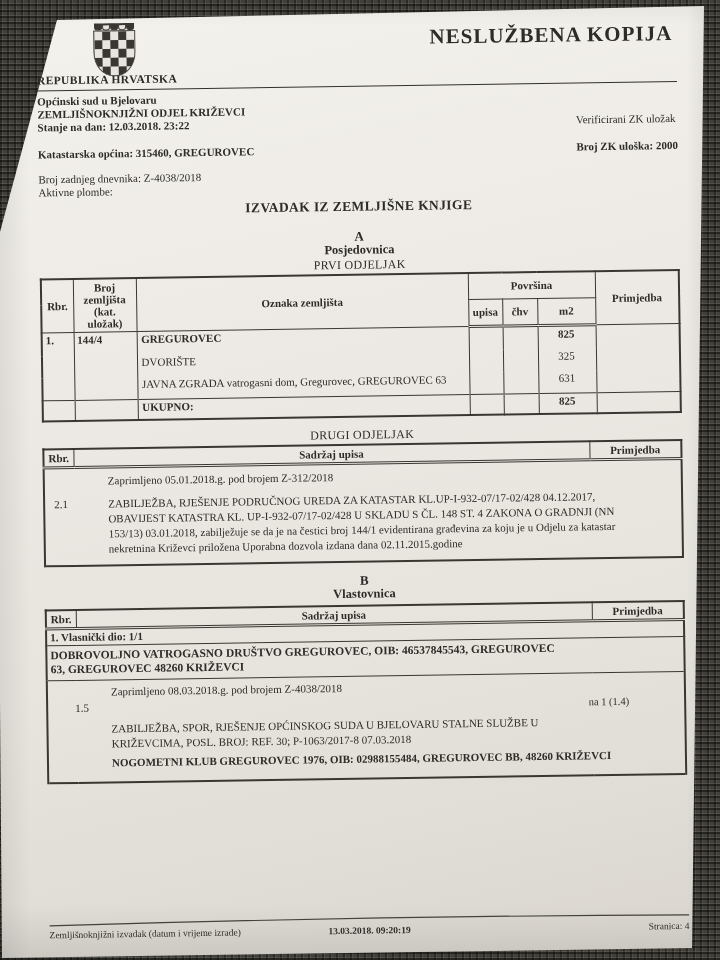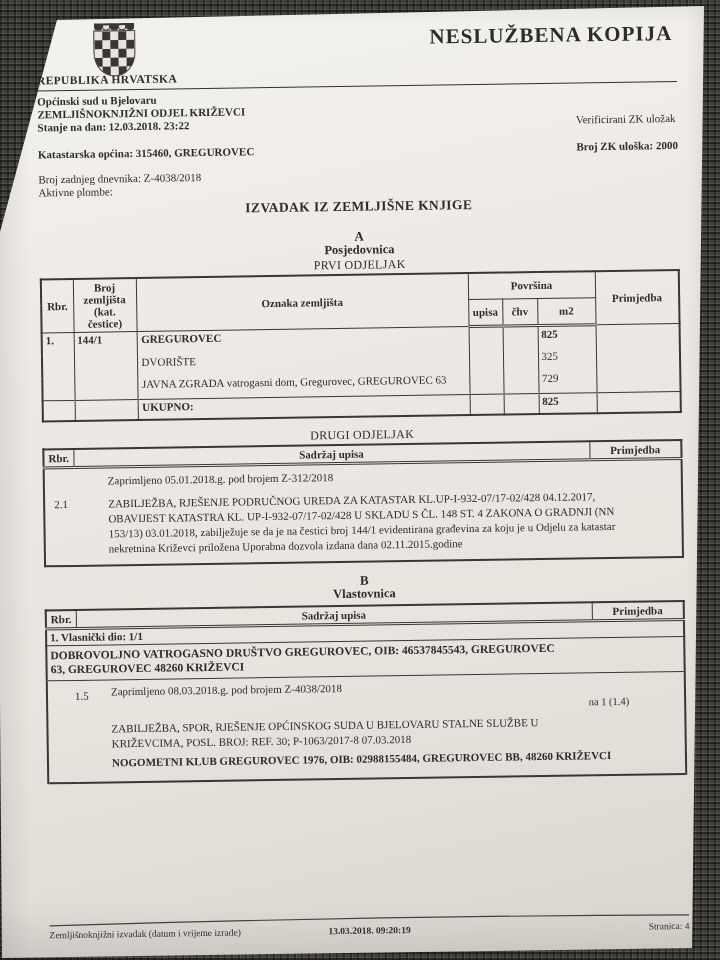--- a/index.html
+++ b/index.html
@@ -64,35 +64,35 @@
   table,td,th{border:1px solid #3a3733;}
   table{border-width:2px;margin-top:2px;}
   th{font-size:11px;font-weight:bold;padding:2px;line-height:12px;}
   td{font-size:11px;padding:1px 3px;vertical-align:top;}
   .hdr-dbl th{border-bottom:3px double #3a3733;}
 
   
   .tA .open td{border-top:none;border-bottom:none;height:20px;}
   .tA td.rbr{padding-left:3px;}
   .tA td.desig{padding-left:4px;}
-  .tA td.m2{text-align:left;padding-right:4px;}
+  .tA td.m2{text-align:center;padding-right:4px;}
   .tA .total td{border-top:1.5px solid #3a3733;height:17px;}
   .b{font-weight:bold;}
 
   
   .cbody td{border-left:2px solid #3a3733;border-right:2px solid #3a3733;}
   .received{margin:5px 0 9px 60px;}
   .entry{position:relative;padding:0 24px 7px 60px;}
   .entry-no{position:absolute;left:6px;top:1px;}
   .entry-text{line-height:15px;max-width:520px;}
   .share-row td{font-weight:bold;padding:1px 3px;height:13px;}
   .owner-row td{font-weight:bold;padding:2px 3px 4px 3px;}
   .owner-row .owner-inner{width:505px;line-height:14px;font-size:11.5px;}
   .b-entry{position:relative;padding:4px 0 0 60px;}
-  .b-no{position:absolute;left:24px;top:8px;}
+  .b-no{position:absolute;left:24px;top:20px;}
   .ref-note{text-align:right;padding-right:52px;font-size:10.5px;margin-top:4px;}
   .b-text{margin:6px 0 0 60px;width:470px;line-height:15px;}
   .b-claimant{margin:4px 0 10px 60px;width:500px;line-height:15px;font-weight:bold;}
 
   
   .footer{position:absolute;left:0;right:0;top:898px;}
   .footer-rule{display:block;width:100%;height:8px;}
   .footer-row{position:relative;display:flex;justify-content:space-between;font-size:9.5px;margin-top:1px;}
   .footer-center{position:absolute;left:50%;transform:translateX(-50%);font-weight:bold;}
 </style>
@@ -152,33 +152,33 @@
         <col style="width:63px">
         <col style="width:332px">
       <col style="width:34px">
         <col style="width:35px">
         <col style="width:58px">
         <col>
     </colgroup>
     <tbody>
         <tr>
       <th rowspan="2">Rbr.</th>
-      <th rowspan="2">Broj zemljišta (kat. čestice)</th>
+      <th rowspan="2">Broj zemljišta (kat. uložak)</th>
       <th rowspan="2">Oznaka zemljišta</th>
       <th colspan="3">Površina</th>
       <th rowspan="2" class="hdr-last">Primjedba</th>
     </tr>
     <tr class="hdr-dbl">
       <th>upisa</th>
       <th>čhv</th>
       <th>m2</th>
     </tr>
     <tr class="open">
       <td class="rbr b">1.</td>
-      <td class="b">144/1</td>
+      <td class="b">144/4</td>
       <td class="desig b">GREGUROVEC</td>
       <td></td>
       <td></td>
       <td class="m2 b">825</td>
       <td></td>
     </tr>
     <tr class="open">
       <td></td>
           <td></td>
       <td class="desig">DVORIŠTE</td>
@@ -186,21 +186,21 @@
           <td></td>
       <td class="m2">325</td>
       <td></td>
     </tr>
     <tr class="open">
       <td></td>
           <td></td>
       <td class="desig">JAVNA ZGRADA vatrogasni dom, Gregurovec, GREGUROVEC 63</td>
       <td></td>
           <td></td>
-      <td class="m2">729</td>
+      <td class="m2">631</td>
       <td></td>
     </tr>
     <tr class="total">
       <td></td>
           <td></td>
       <td class="desig b">UKUPNO:</td>
       <td></td>
           <td></td>
       <td class="m2 b">825</td>
       <td></td>

